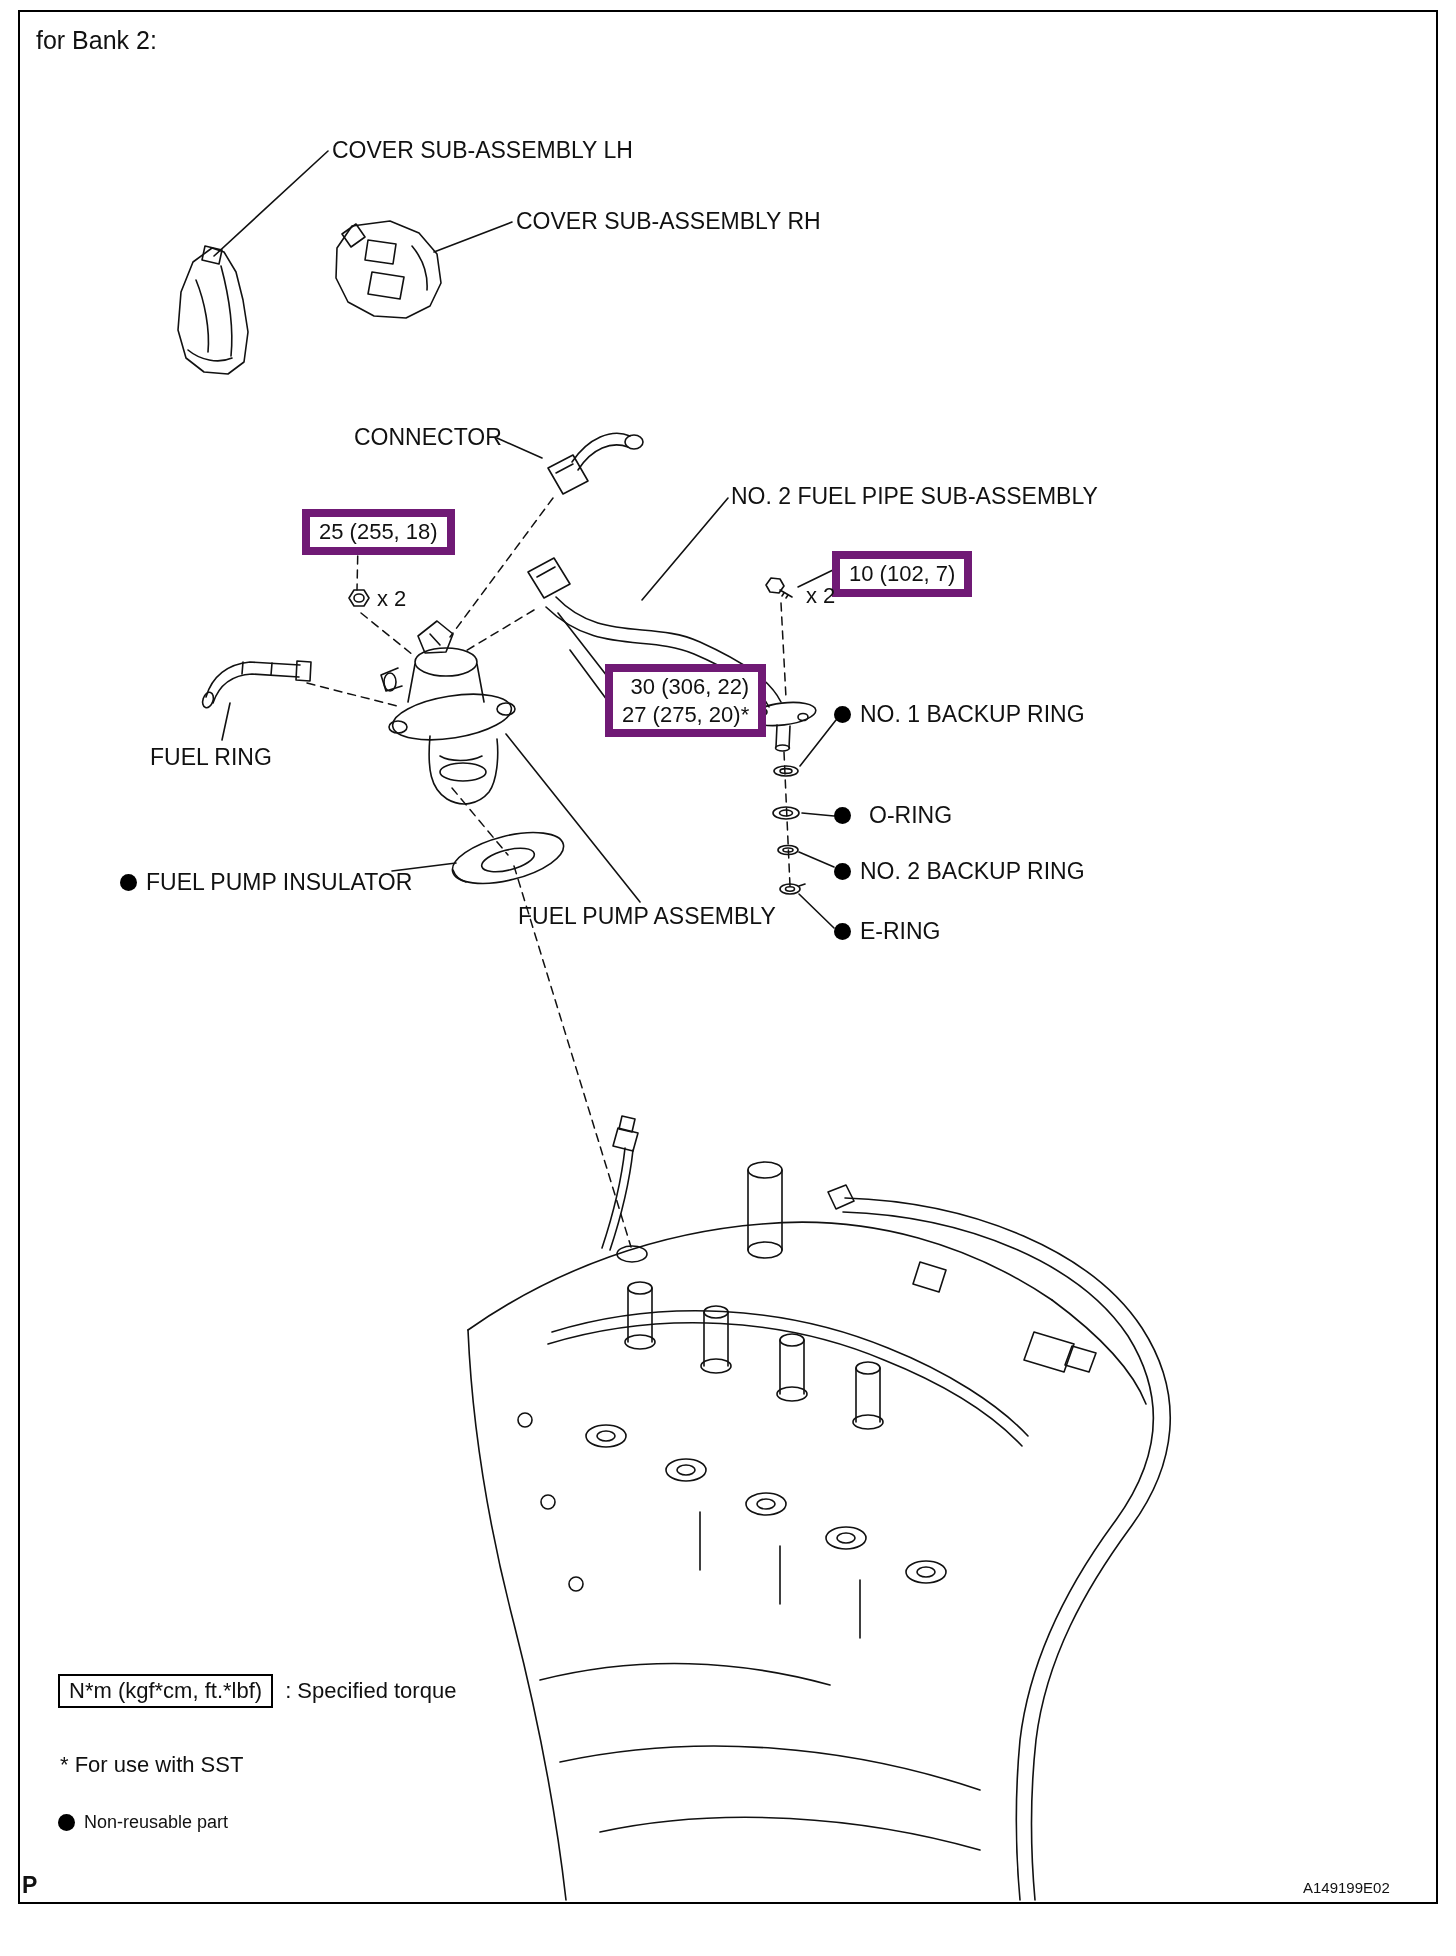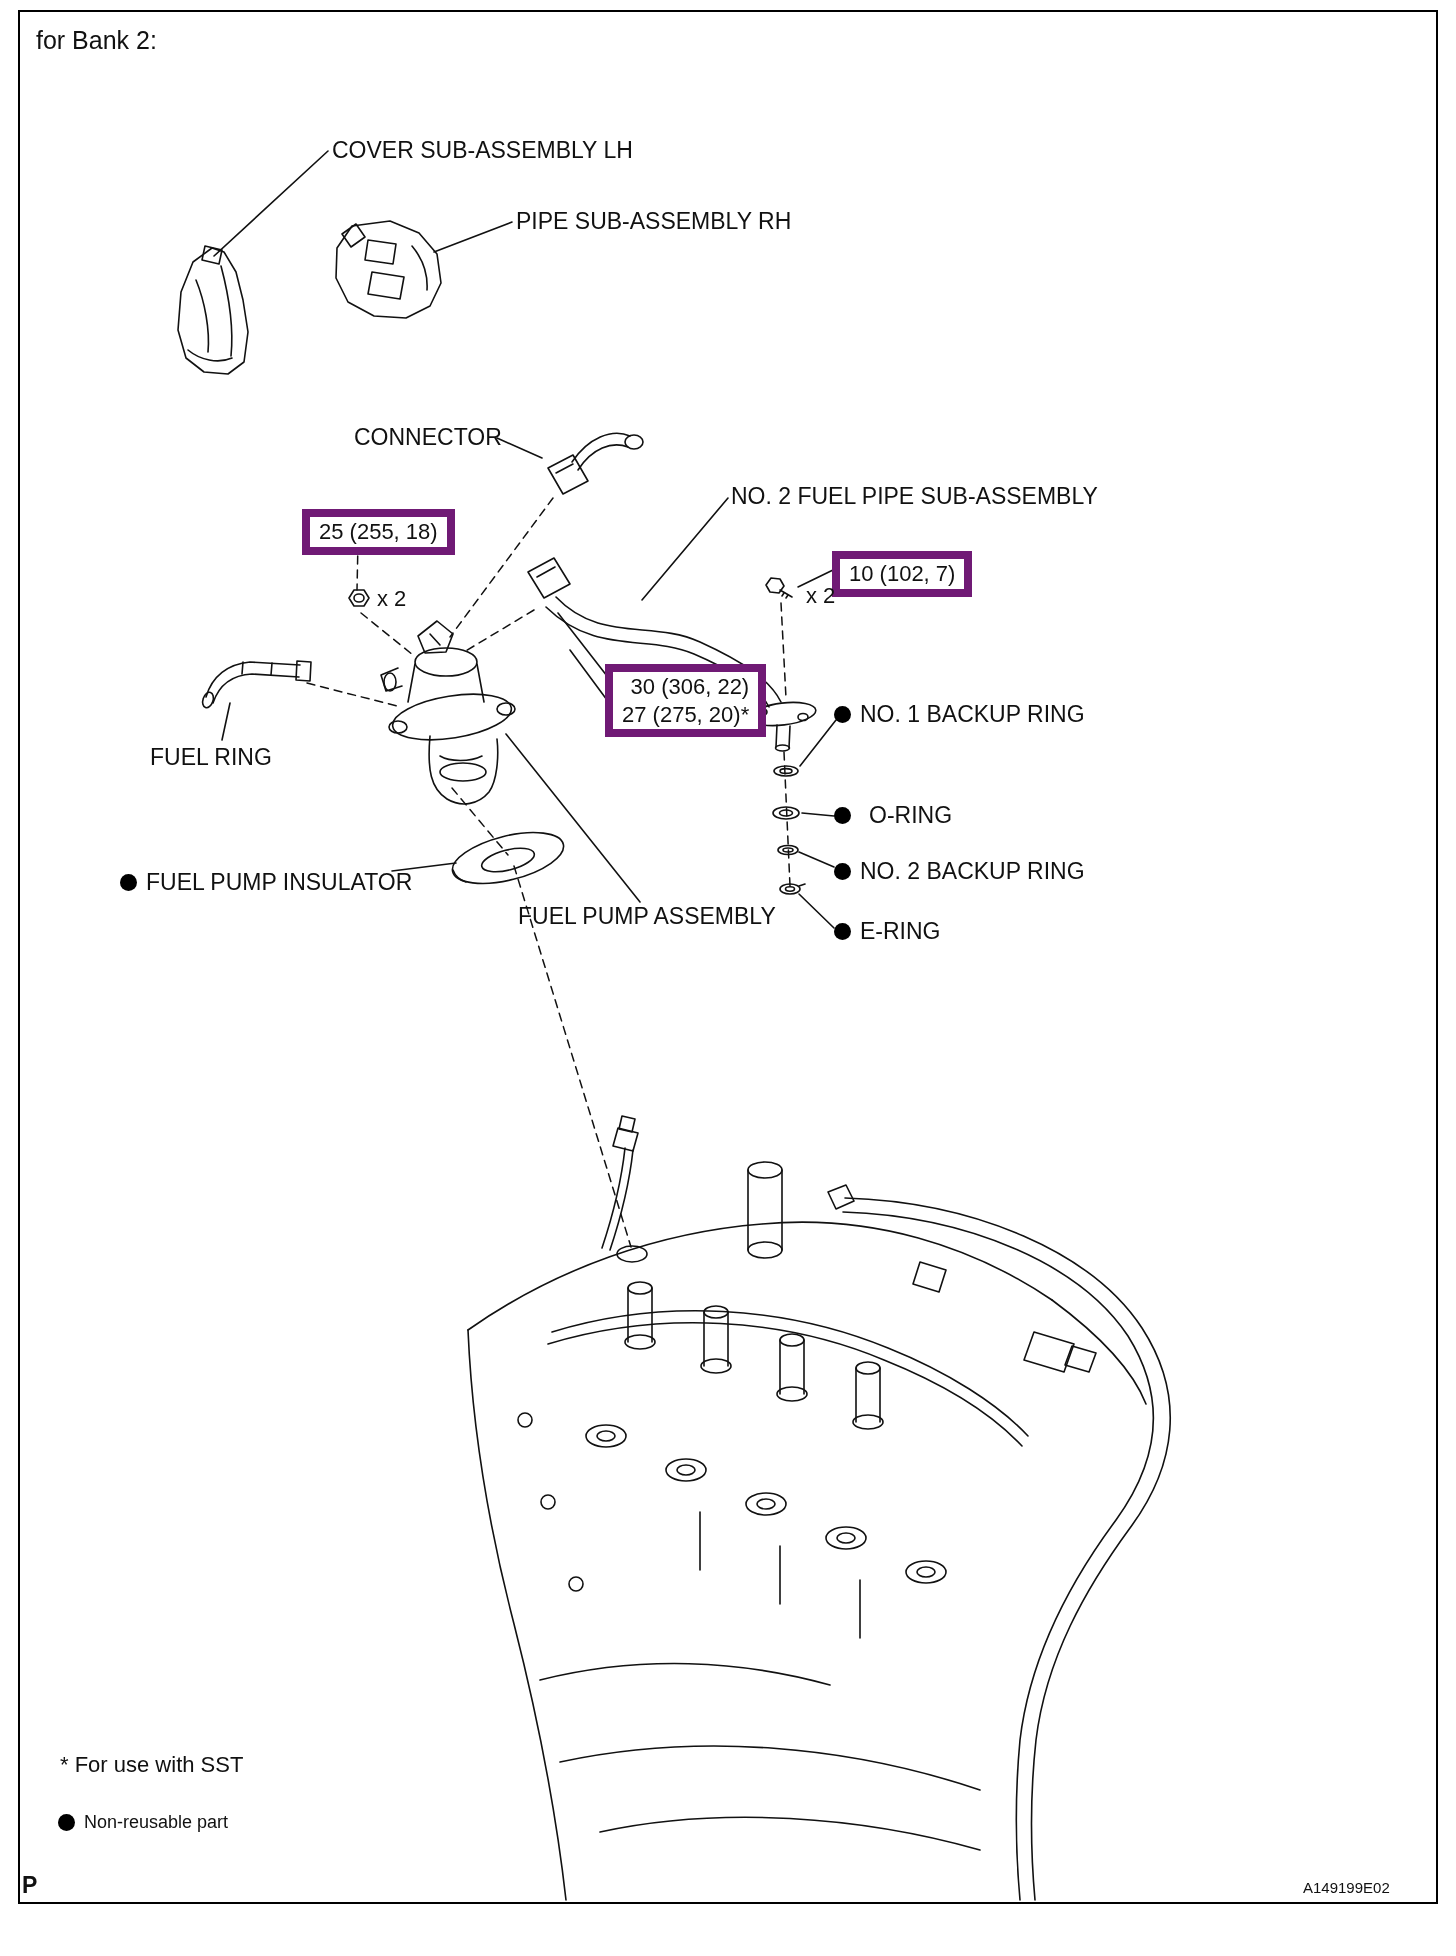--- a/index.html
+++ b/index.html
@@ -208,21 +208,21 @@
         <path d="M1034,1332 l40,12 -10,28 -40,-12 z"></path>
         <path d="M1072,1346 l24,7 -7,19 -24,-7 z"></path>
         <path d="M920,1262 l26,8 -7,22 -26,-8 z"></path>
       </g>
     </g>
   </svg>
 
   <div class="title" style="left:36px; top:26px;">for Bank 2:</div>
 
   <div class="label" style="left:332px; top:137px;">COVER SUB-ASSEMBLY LH</div>
-  <div class="label" style="left:516px; top:208px;">PIPE SUB-ASSEMBLY RH</div>
+  <div class="label" style="left:516px; top:208px;">COVER SUB-ASSEMBLY RH</div>
   <div class="label" style="left:354px; top:424px;">CONNECTOR</div>
   <div class="label" style="left:731px; top:483px;">NO. 2 FUEL PIPE SUB-ASSEMBLY</div>
 
   <div class="tq" style="left:302px; top:509px;">25 (255, 18)</div>
   <div class="qty" style="left:377px; top:586px;">x 2</div>
 
   <div class="tq" style="left:832px; top:551px;">10 (102, 7)</div>
   <div class="qty" style="left:806px; top:583px;">x 2</div>
 
   <div class="tq" style="left:605px; top:664px;">
@@ -252,20 +252,24 @@
     <span>NO. 2 BACKUP RING</span>
   </div>
 
   <div class="label" style="left:518px; top:903px;">FUEL PUMP ASSEMBLY</div>
 
   <div class="dotrow" style="left:834px; top:918px;">
     <span class="dot"></span>
     <span>E-RING</span>
   </div>
 
+  <div class="legend-row" style="left:58px; top:1674px;">
+    <span class="legend-box">N*m (kgf*cm, ft.*lbf)</span>
+    <span>: Specified torque</span>
+  </div>
 
   <div class="label" style="left:60px; top:1752px; font-size:22px;">* For use with SST</div>
 
   <div class="dotrow" style="left:58px; top:1812px; font-size:18px;">
     <span class="dot"></span>
     <span>Non-reusable part</span>
   </div>
 
   <div class="pmark" style="left:22px; top:1872px;">P</div>
   <div class="code" style="left:1303px; top:1879px;">A149199E02</div>

